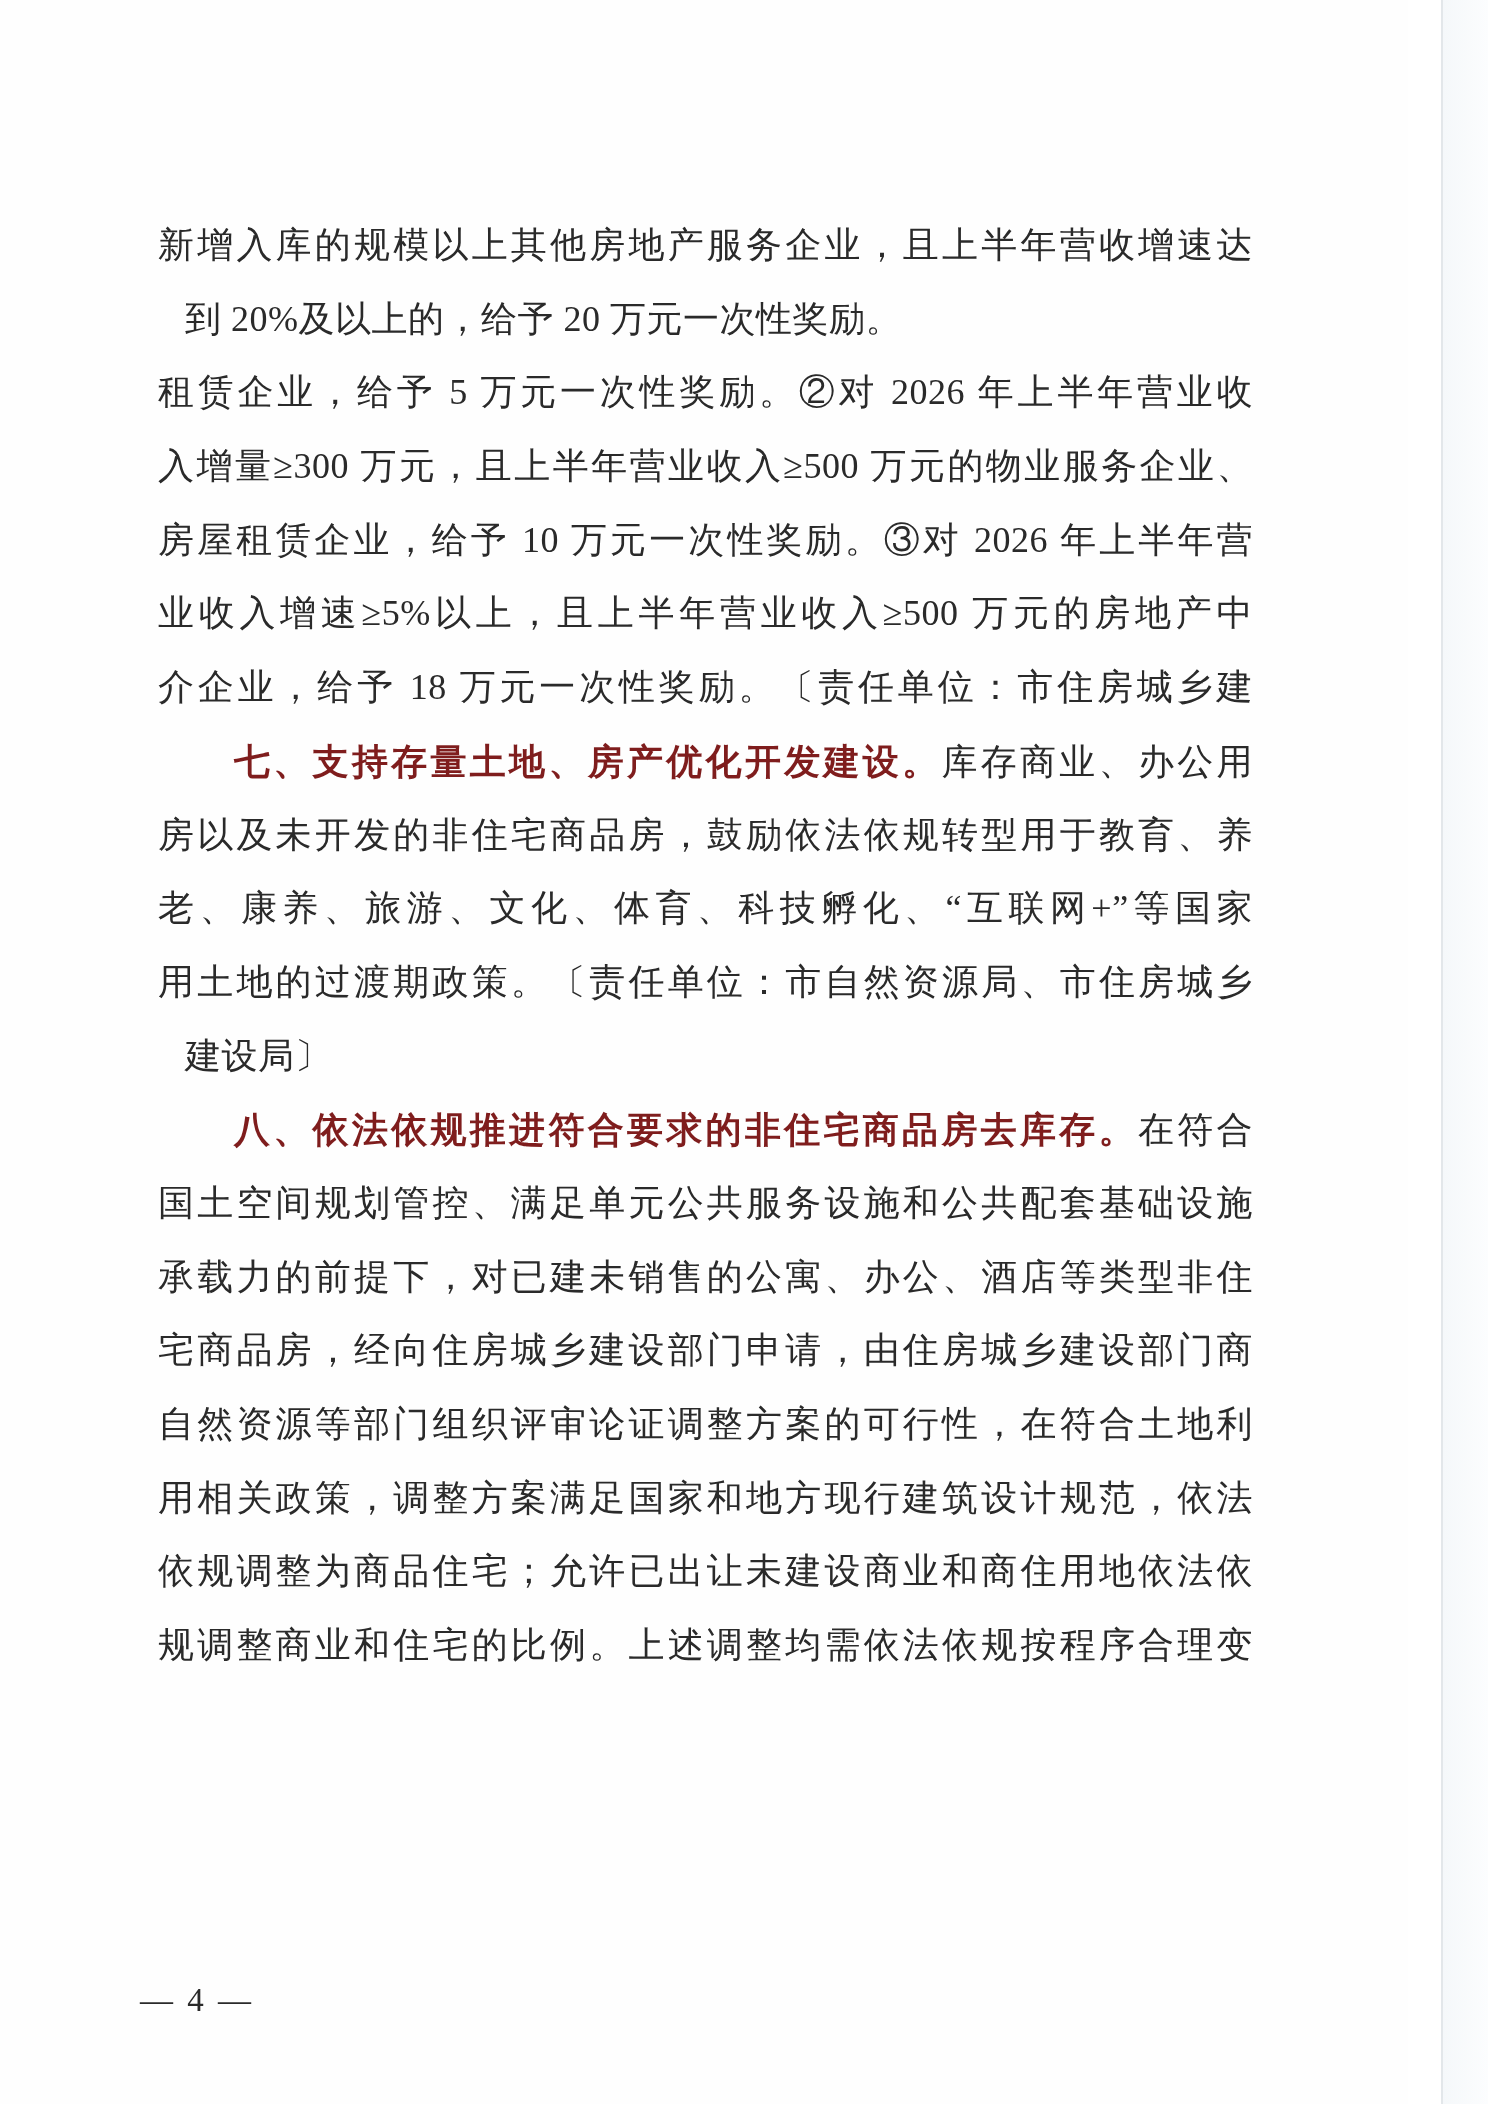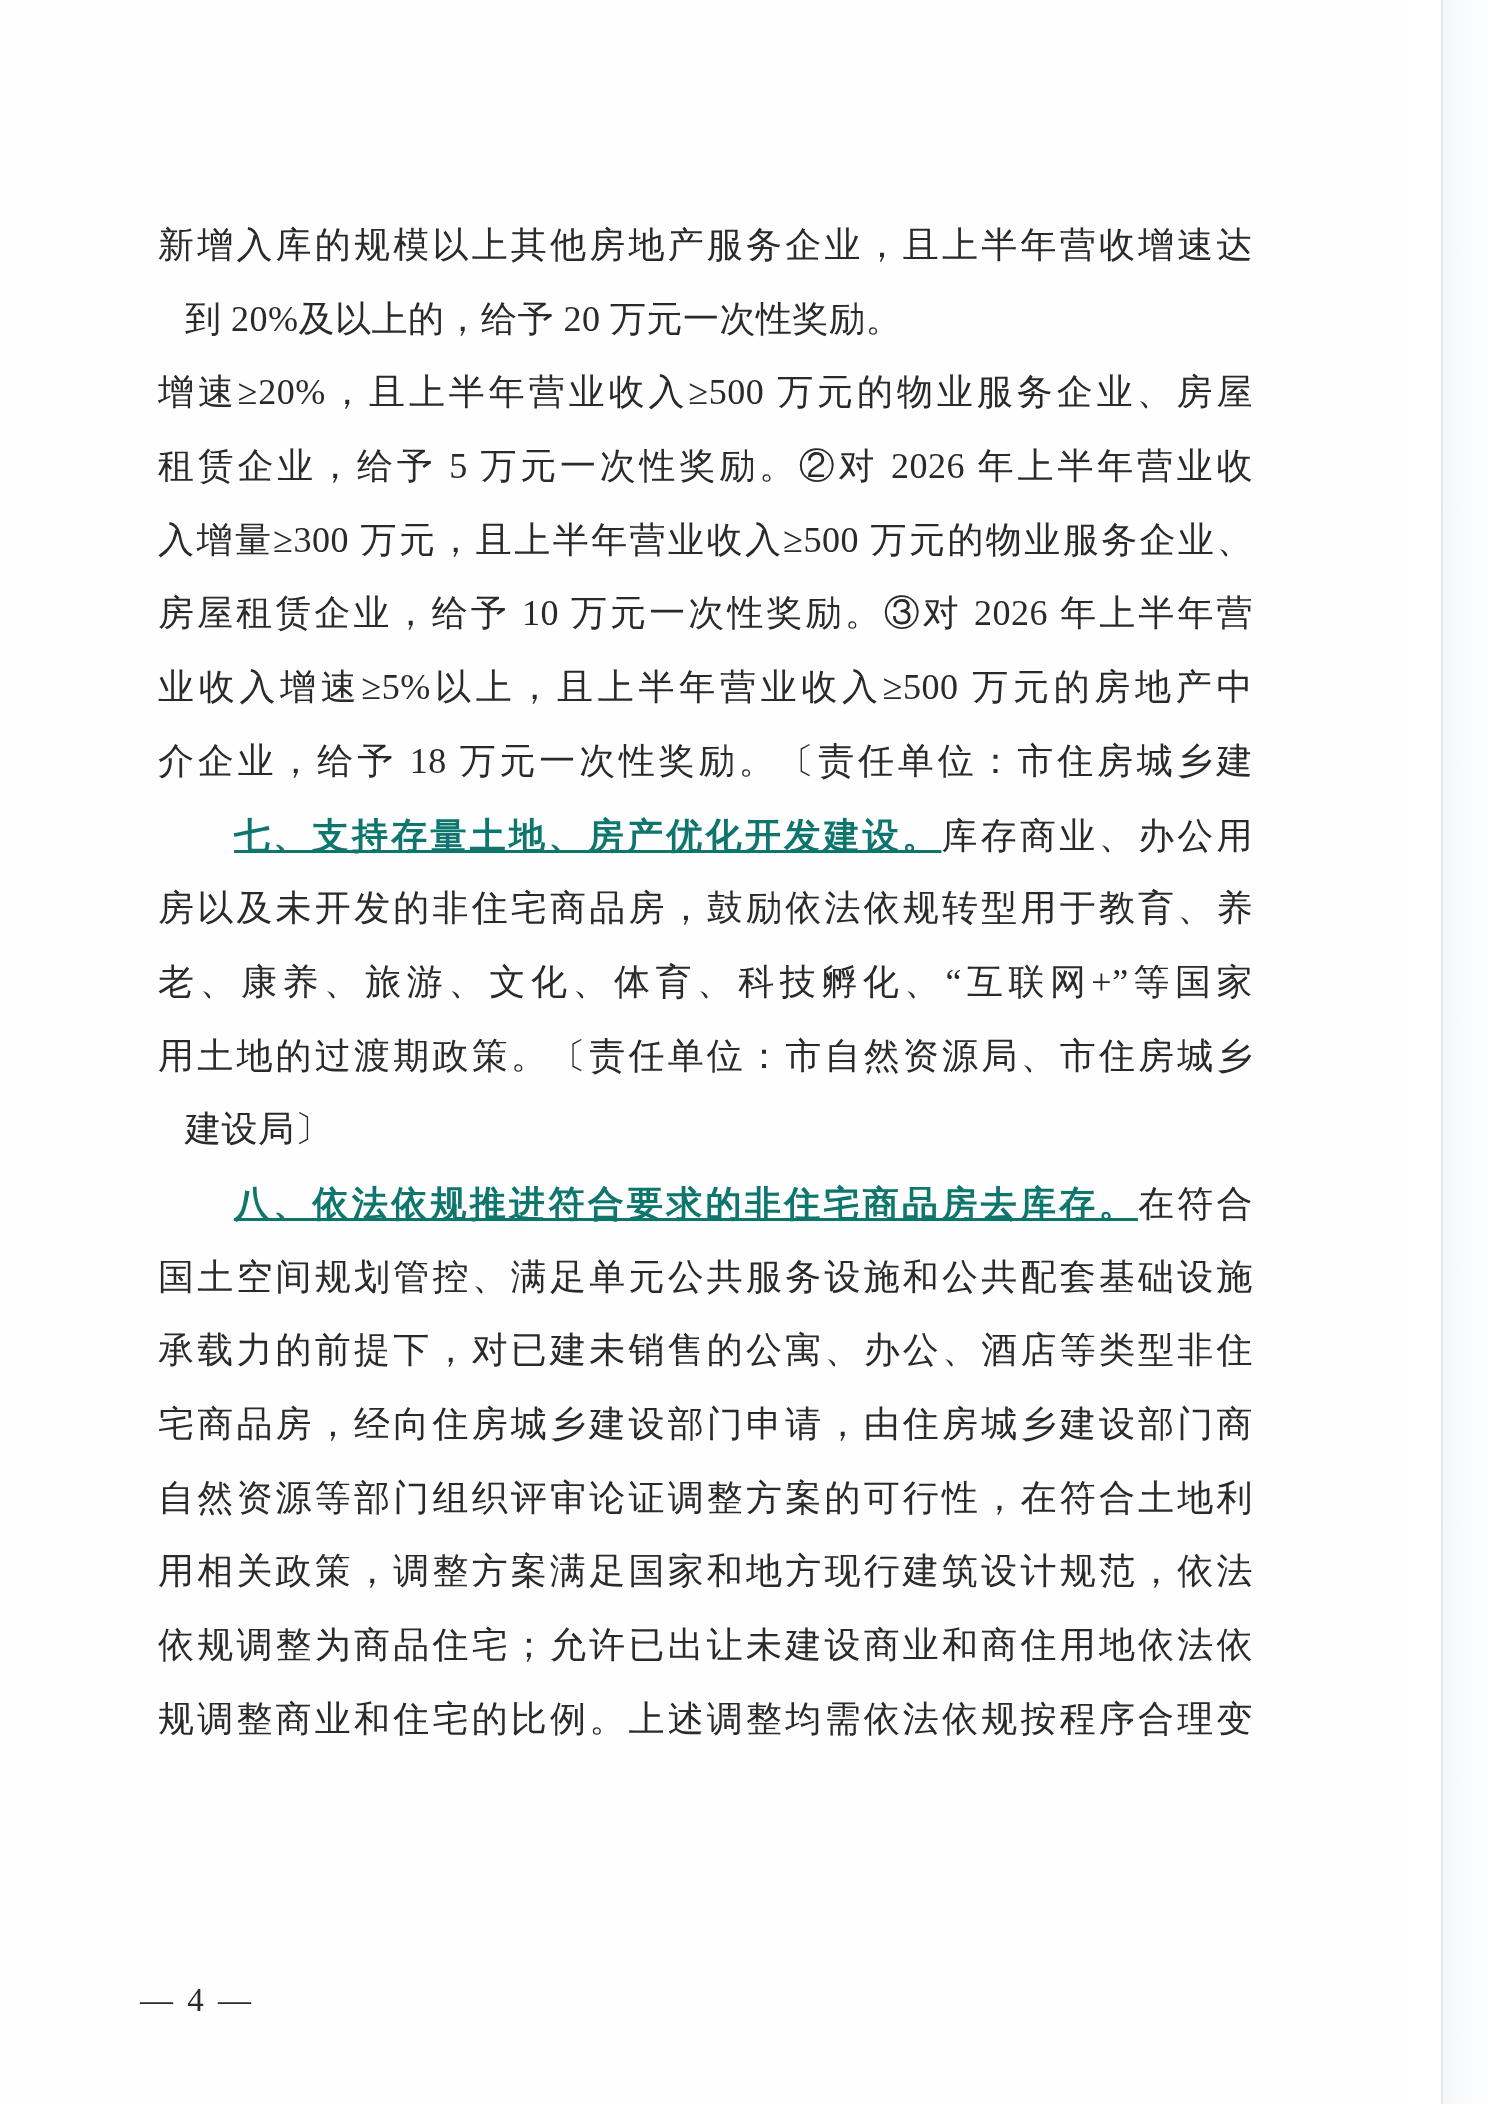--- a/index.html
+++ b/index.html
@@ -49,22 +49,21 @@
   .line.end {
     text-align-last: left;
     margin-left: 27px;
   }
   .line.ind {
     text-indent: 76px;
   }
   .b {
     font-family: "Liberation Sans", "DejaVu Sans", sans-serif;
     font-weight: 700;
-    color: #0f766e;
-    text-decoration: underline;
+    color: #7f1d1d;
   }
   .page-number {
     position: absolute;
     left: 140px;
     top: 1972px;
     font-size: 33px;
     line-height: 56px;
     letter-spacing: 3px;
     color: #2a2a2a;
     font-family: "Liberation Serif", "DejaVu Serif", serif;
@@ -73,21 +72,20 @@
 </head>
 <body>
 
 <div class="page">
   <div class="edge-line"></div>
   <div class="edge-strip"></div>
 
   <div class="content">
     <div class="line"><span>新增入库的规模以上其他房地产服务企业，且上半年营收增速达</span></div>
     <div class="line end"><span>到 20%及以上的，给予 20 万元一次性奖励。</span></div>
-    <div class="line"><span>增速≥20%，且上半年营业收入≥500 万元的物业服务企业、房屋</span></div>
     <div class="line"><span>租赁企业，给予 5 万元一次性奖励。②对 2026 年上半年营业收</span></div>
     <div class="line"><span>入增量≥300 万元，且上半年营业收入≥500 万元的物业服务企业、</span></div>
     <div class="line"><span>房屋租赁企业，给予 10 万元一次性奖励。③对 2026 年上半年营</span></div>
     <div class="line"><span>业收入增速≥5%以上，且上半年营业收入≥500 万元的房地产中</span></div>
     <div class="line"><span>介企业，给予 18 万元一次性奖励。〔责任单位：市住房城乡建</span></div>
 
     <div class="line ind"><span class="b">七、支持存量土地、房产优化开发建设。</span><span>库存商业、办公用</span></div>
     <div class="line"><span>房以及未开发的非住宅商品房，鼓励依法依规转型用于教育、养</span></div>
     <div class="line"><span>老、康养、旅游、文化、体育、科技孵化、“互联网+”等国家</span></div>
     <div class="line"><span>用土地的过渡期政策。〔责任单位：市自然资源局、市住房城乡</span></div>

